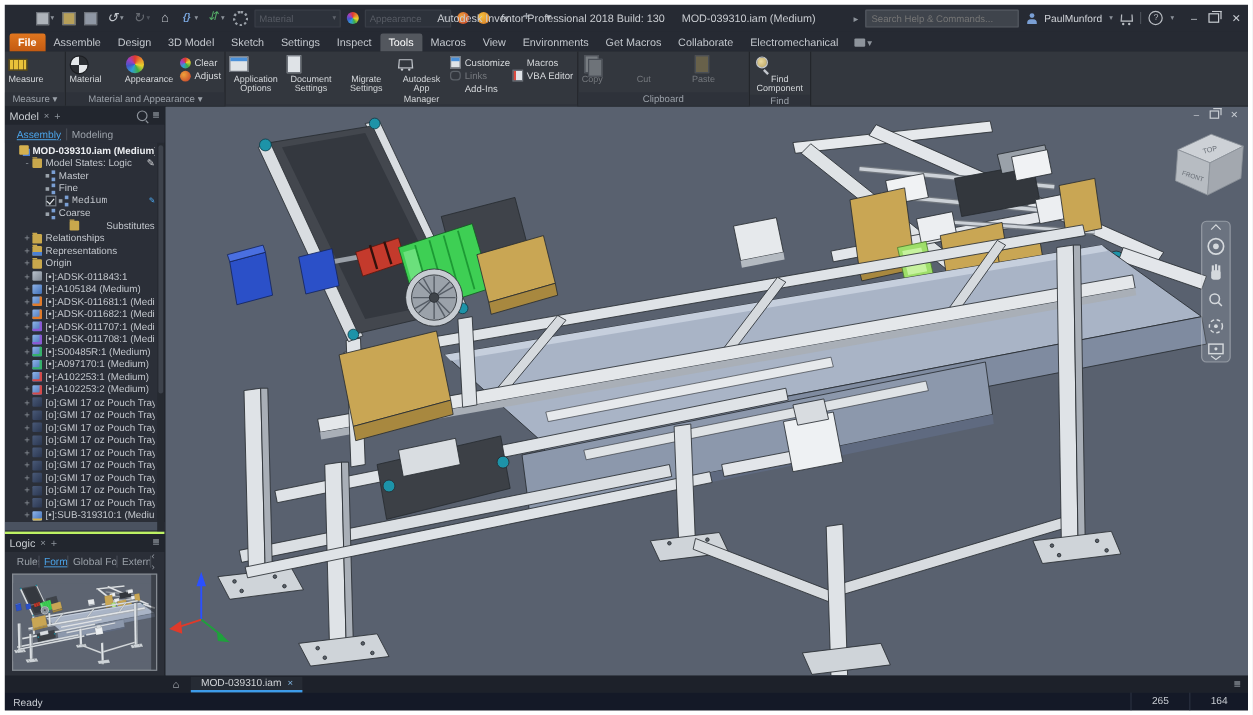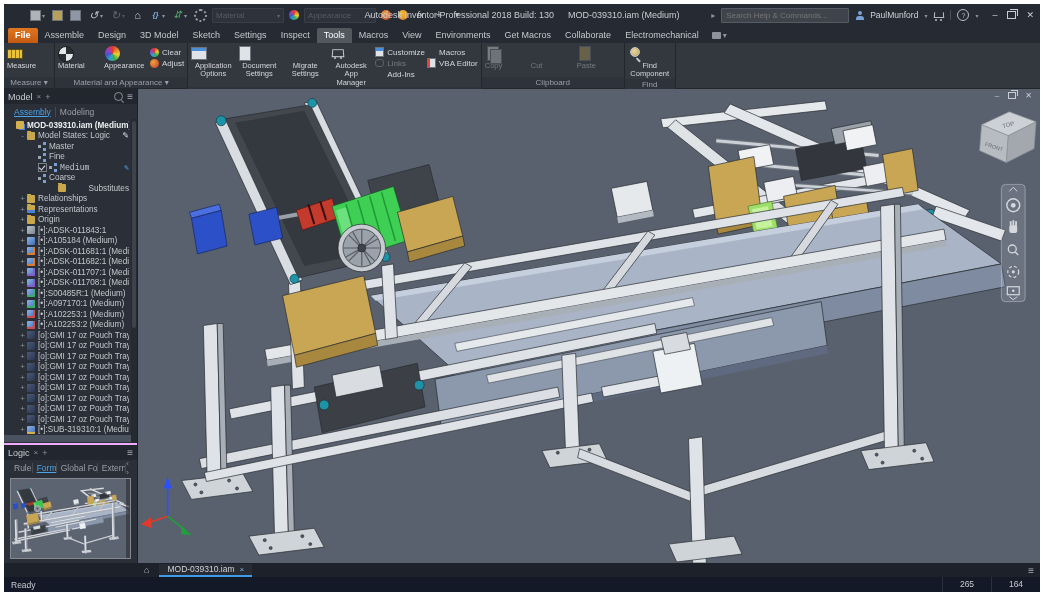--- a/index.html
+++ b/index.html
@@ -133,21 +133,21 @@
   .tic-part4{background:linear-gradient(135deg,#8fb4e8,#3f6db4);box-shadow:inset -2px -2px 0 #8a5ad4;}
   .tic-part5{background:linear-gradient(135deg,#8fb4e8,#3f6db4);box-shadow:inset -2px -2px 0 #35b06a;}
   .tic-part6{background:linear-gradient(135deg,#8fb4e8,#3f6db4);box-shadow:inset -2px -2px 0 #d44a4a;}
   .tic-pouch{background:linear-gradient(135deg,#4a5a78,#2a3650);}
   .tic-sub{background:linear-gradient(135deg,#8fb4e8,#3f6db4);box-shadow:inset 0 -2px 0 #d4b04f;}
   .tchk{width:7px;height:7px;background:#262a31;border:1px solid #7a8089;margin-right:2px;position:relative;flex:none;}
   .tchk::after{content:"";position:absolute;left:1px;top:0px;width:3px;height:5px;border:solid #dfe3e7;border-width:0 1.5px 1.5px 0;transform:rotate(40deg);}
   .ttxt{overflow:hidden;text-overflow:clip;}
   .tpen{margin-left:auto;font-size:8px;color:#d8dadd;flex:none;}
   .tpen.blue{color:#4ba3e8;}
-  .logic-pane{flex:none;border-top:2px solid #f0abfc;}
+  .logic-pane{flex:none;border-top:2px solid #bef264;}
   .thumbwrap{height:88px;padding:3px 6px 4px;box-sizing:border-box;}
   .thumbbox{width:100%;height:100%;border:1px solid #858a92;background:#5d6471;box-sizing:border-box;position:relative;}
   .thumbbox svg{display:block;width:100%;height:100%;}
   .thumb-scroll{position:absolute;right:0;top:0;bottom:0;width:4px;background:rgba(38,42,49,.6);}
   
   .viewport{flex:1;position:relative;min-width:0;background:#59616f;}
   .viewport>svg.scene{position:absolute;inset:0;width:100%;height:100%;}
   .vp-winbtns{position:absolute;top:2px;right:8px;display:flex;align-items:center;gap:9px;font-size:8px;color:#c9cdd3;z-index:3;}
   .vpwb-restore{width:6px;height:5px;border:1px solid #c9cdd3;position:relative;}
   .vpwb-restore::before{content:"";position:absolute;top:-3px;left:2px;width:6px;height:5px;border:1px solid #c9cdd3;border-bottom:none;border-left:none;}

